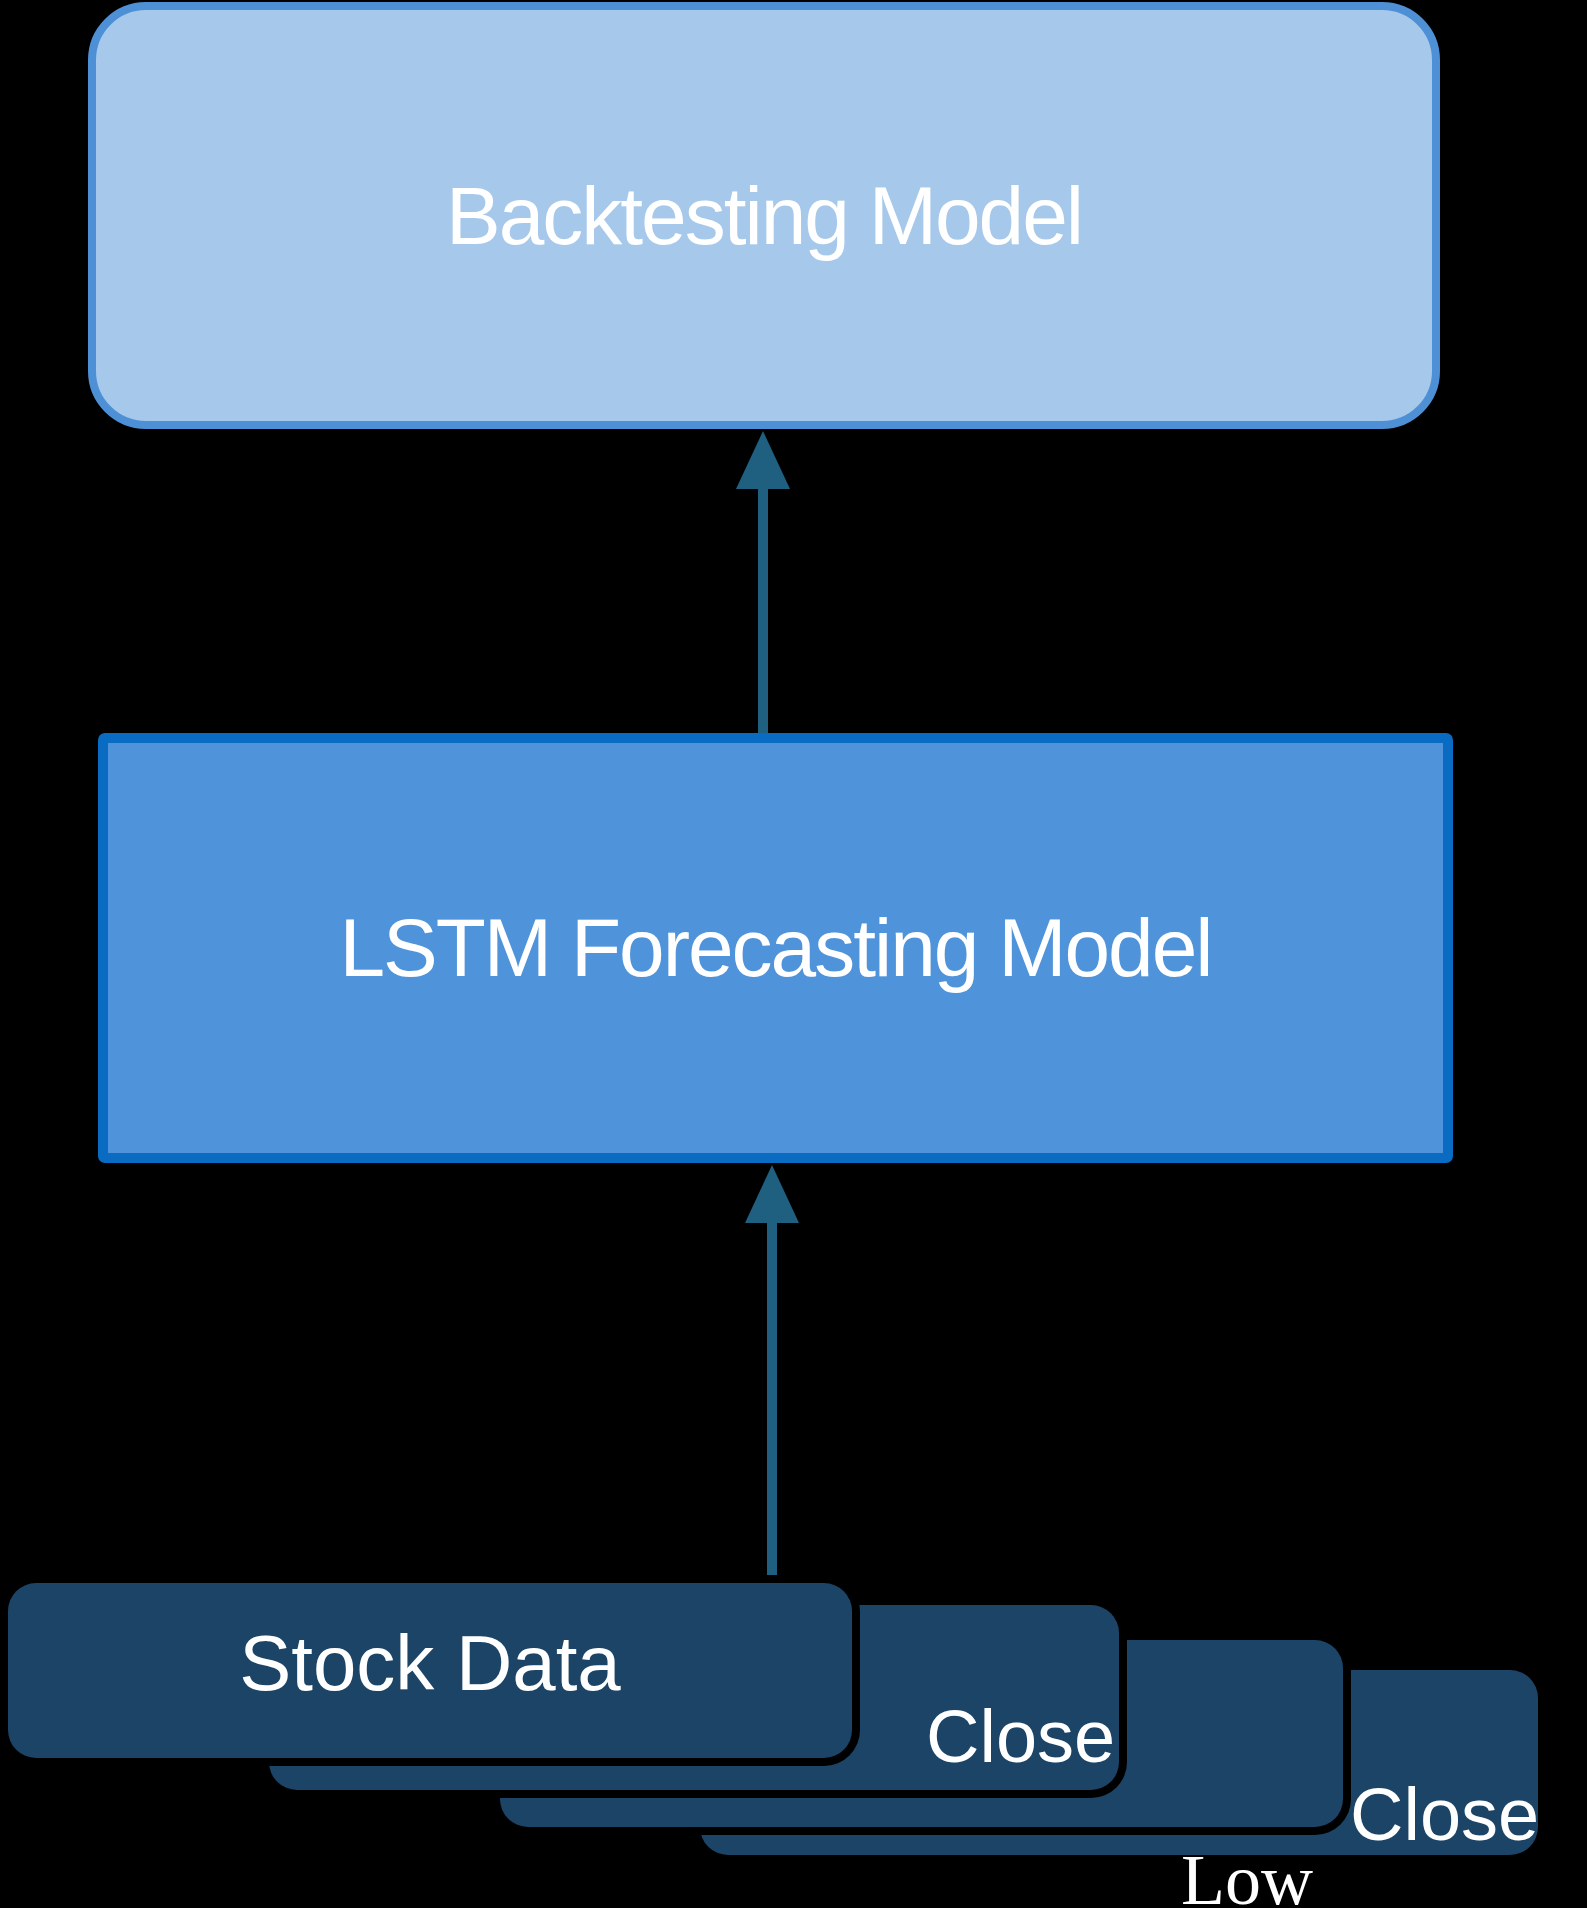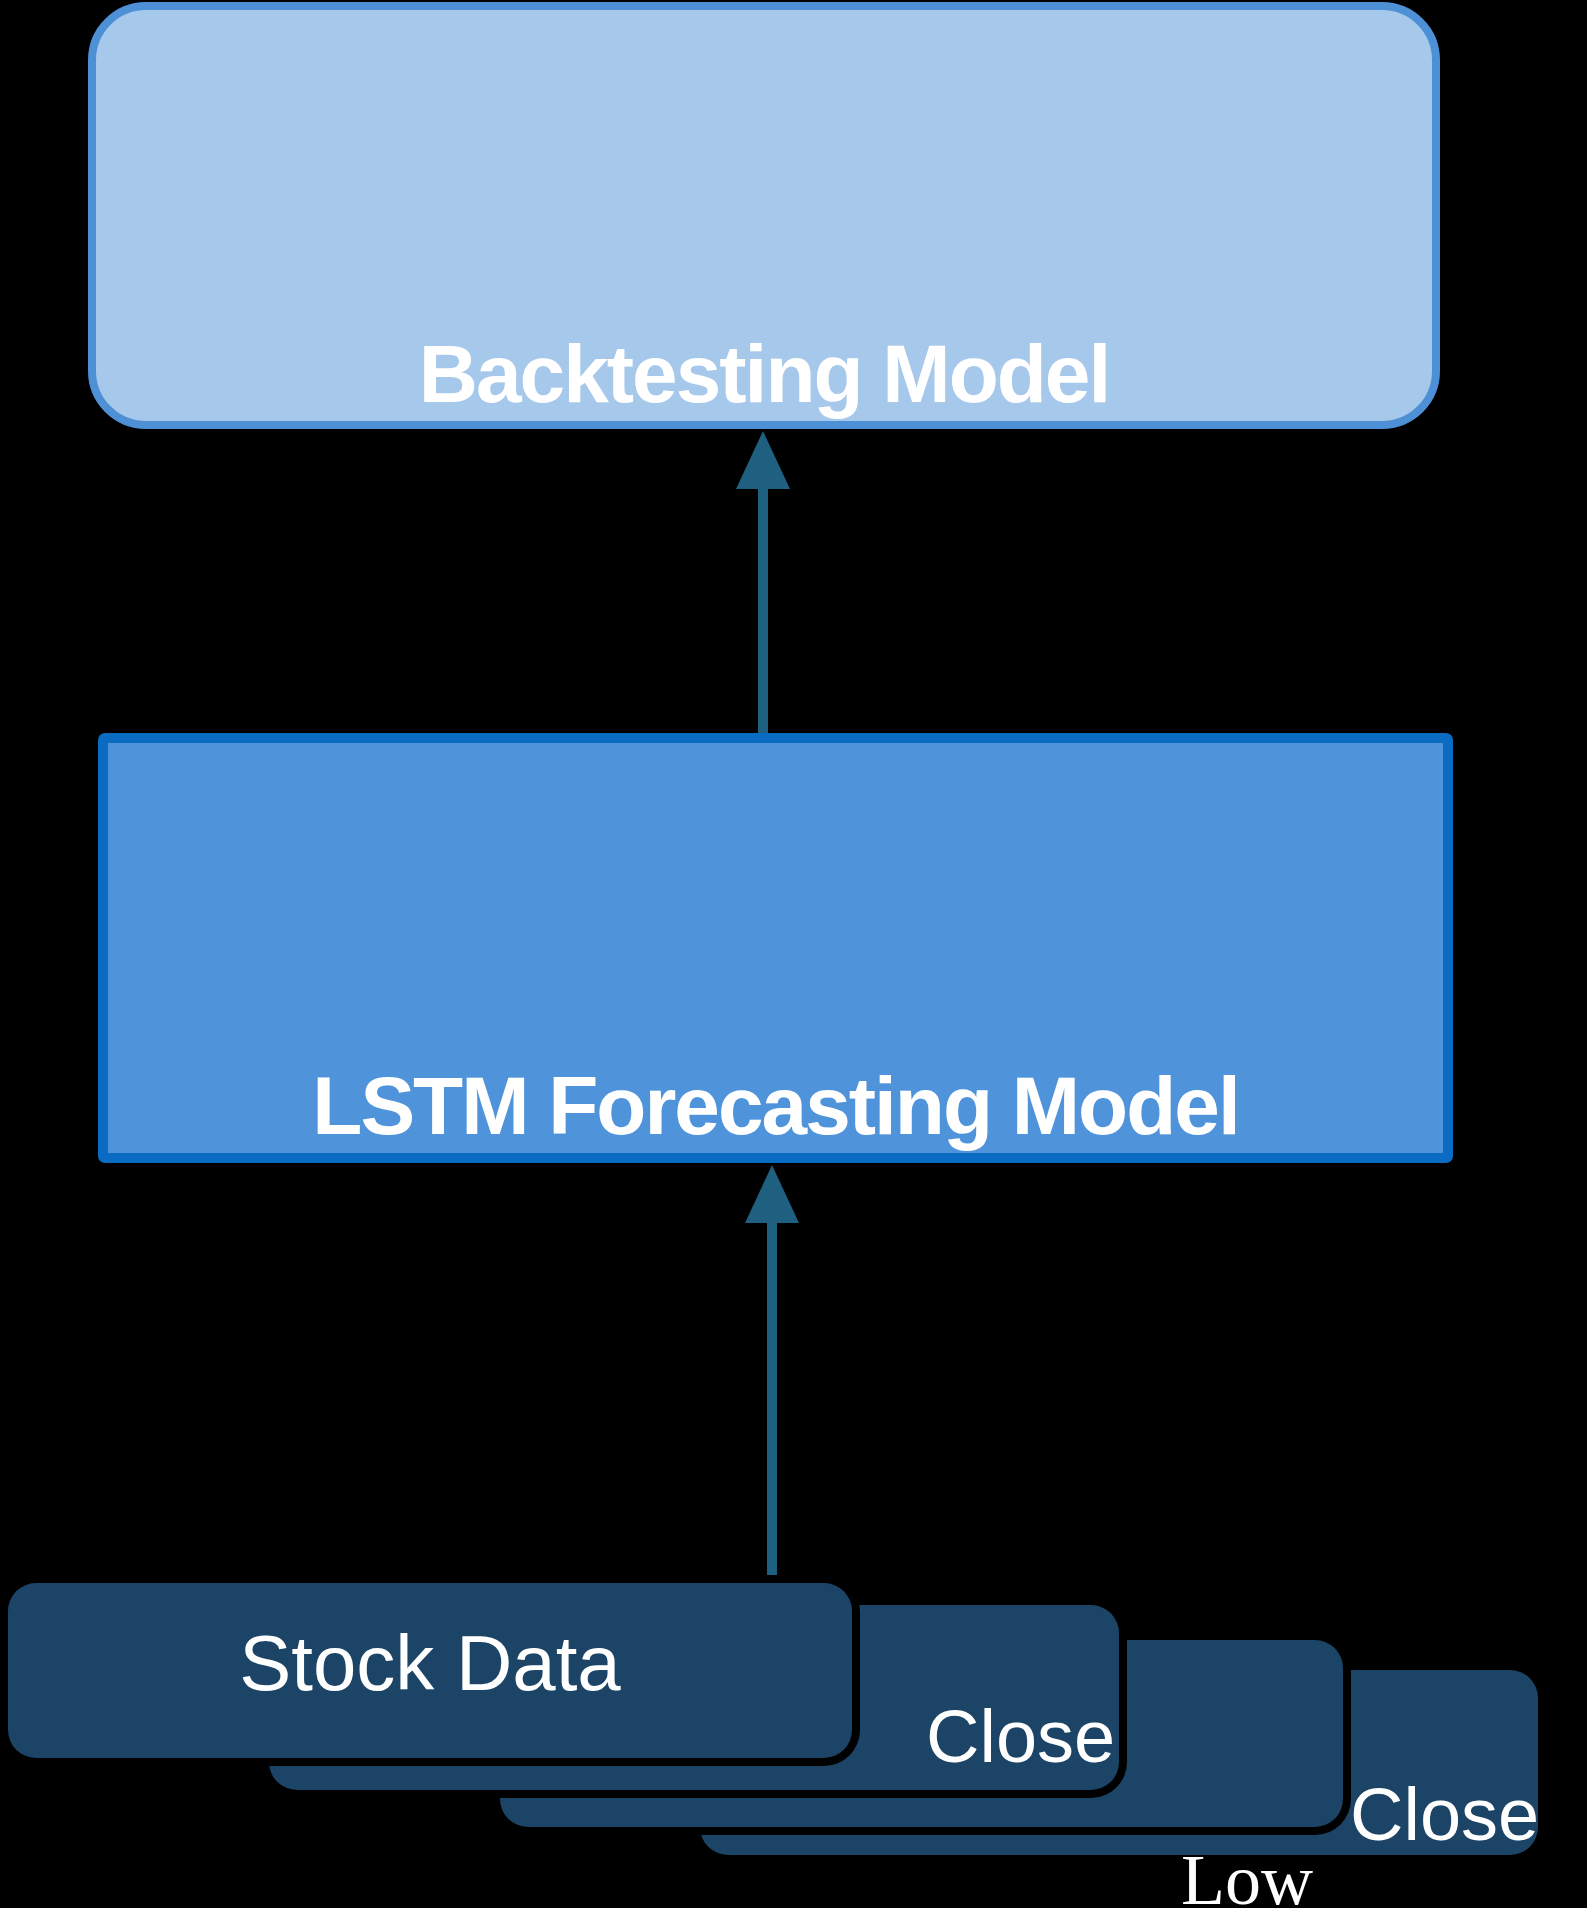--- a/index.html
+++ b/index.html
@@ -10,24 +10,23 @@
     background: #000000;
     font-family: "Liberation Sans", sans-serif;
     overflow: hidden;
   }
 
   
   .flowbox {
     position: absolute;
     box-sizing: border-box;
     display: flex;
-    align-items: flex-end;
+    align-items: center;
     justify-content: center;
     z-index: 2;
-    font-weight: bold;
   }
   .box-top {
     left: 88px; top: 2px;
     width: 1352px; height: 427px;
     background: #A6C8EA;
     border: 8px solid #4E90D6;
     border-radius: 58px;
   }
   .box-mid {
     left: 98px; top: 733px;

